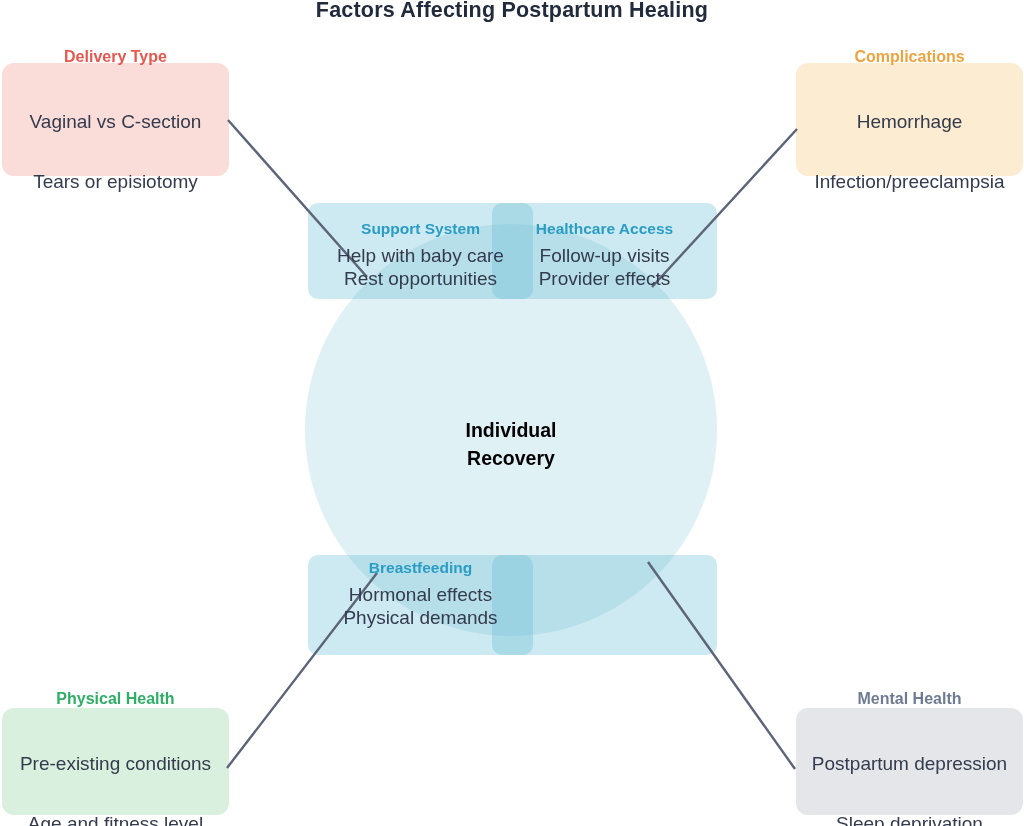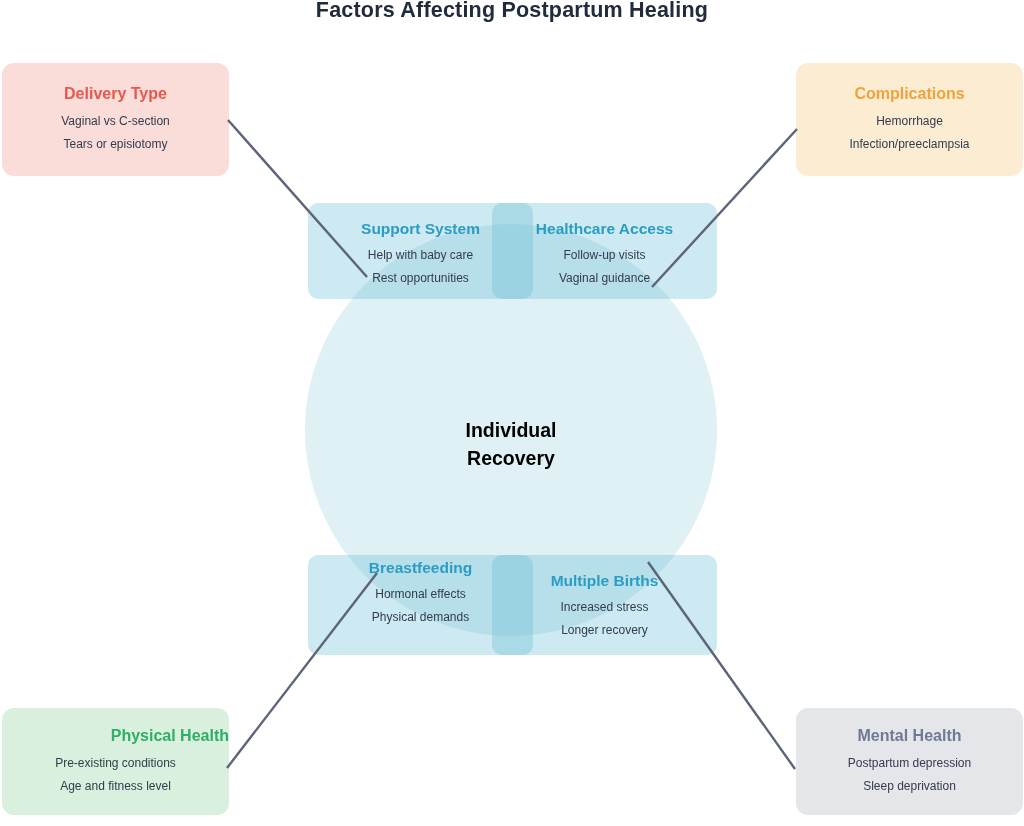--- a/index.html
+++ b/index.html
@@ -92,49 +92,50 @@
     text-align: center;
     color: #333b4d;
   }
   .node-text .node-heading {
     font-weight: bold;
     font-size: 16px;
     line-height: 22px;
     margin-bottom: 5px;
   }
   .node-text .node-line {
-    font-size: 12px;
+    font-size: 19px;
     line-height: 23px;
   }
   
   .node-text.corner {
     display: flex;
     flex-direction: column;
     justify-content: center;
     width: 227px;
     height: 113px;
+    gap: 37px;
   }
   .node-text.corner.short { height: 107px; }
   .node-text.corner.pos-delivery      { left: 2px;   top: 63px; }
   .node-text.corner.pos-complications { left: 796px; top: 63px; }
   .node-text.corner.pos-physical      { left: 2px;   top: 708px; }
   .node-text.corner.pos-mental        { left: 796px; top: 708px; }
 
   
   .node-text.inner { width: 225px; padding-top: 15px; box-sizing: border-box; }
   .node-text.inner .node-heading { font-size: 15.5px; margin-bottom: 4px; }
   .node-text.inner.pos-support      { left: 308px; top: 203px; }
   .node-text.inner.pos-healthcare   { left: 492px; top: 203px; text-align: center; }
   .node-text.inner.pos-breastfeeding{ left: 308px; top: 542px; }
   .node-text.inner.pos-multiple     { left: 492px; top: 555px; }
 
   
   .hd-delivery      { color: #e8574d; }
   .hd-complications { color: #f0a33c; }
-  .hd-physical      { color: #2fae66; text-align: right; }
+  .hd-physical      { color: #2fae66; }
   .hd-mental        { color: #6f7a93; }
   .hd-blue          { color: #2b9dc4; }
 </style>
 </head>
 <body>
 
 <div class="canvas">
 
   <div class="center-circle"></div>
 
@@ -183,33 +184,28 @@
 
   <div class="node-text inner pos-support">
     <div class="node-heading hd-blue">Support System</div>
     <div class="node-line">Help with baby care</div>
     <div class="node-line">Rest opportunities</div>
   </div>
 
   <div class="node-text inner pos-healthcare">
     <div class="node-heading hd-blue">Healthcare Access</div>
     <div class="node-line">Follow-up visits</div>
-    <div class="node-line">Vaginal guidance</div>
+    <div class="node-line">Provider effects</div>
   </div>
 
   <div class="node-text inner pos-breastfeeding">
     <div class="node-heading hd-blue">Breastfeeding</div>
     <div class="node-line">Hormonal effects</div>
     <div class="node-line">Physical demands</div>
   </div>
 
-  <div class="node-text inner pos-multiple">
-    <div class="node-heading hd-blue">Multiple Births</div>
-    <div class="node-line">Increased stress</div>
-    <div class="node-line">Longer recovery</div>
-  </div>
 
   <div class="center-label">
     <div>Individual</div>
     <div>Recovery</div>
   </div>
 
 </div>
 
 </body></html>

